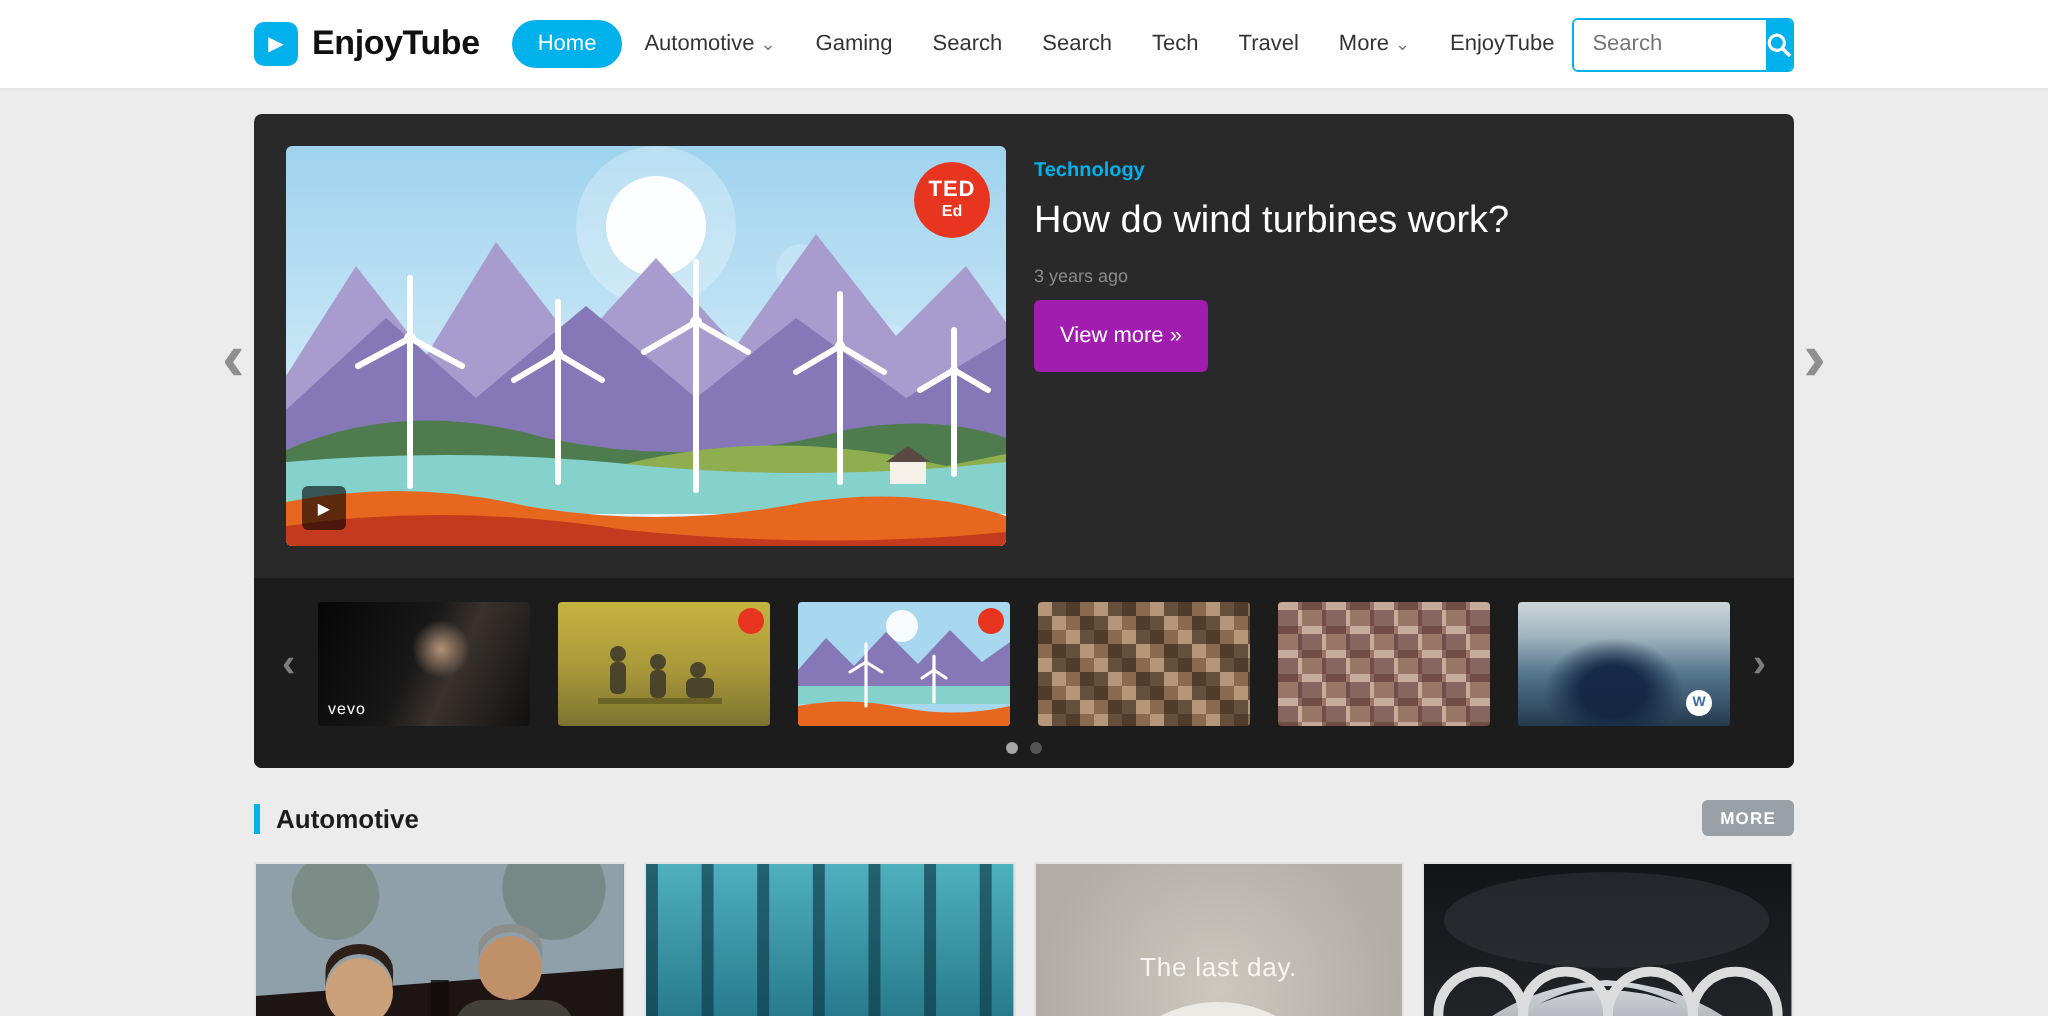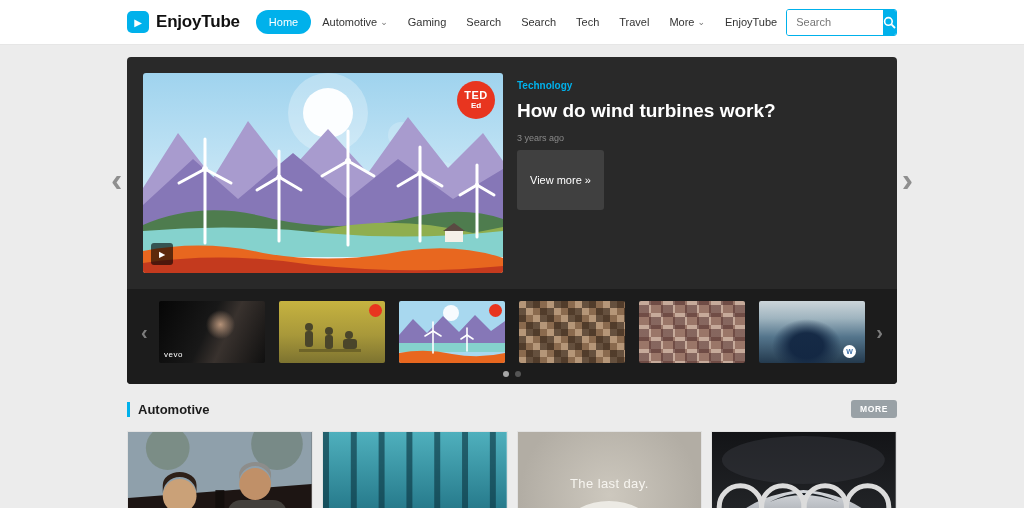--- a/index.html
+++ b/index.html
@@ -53,26 +53,26 @@
   }
   .teded-badge .l1 { font-size: 11px; font-weight: bold; letter-spacing: .5px; }
   .teded-badge .l2 { font-size: 8px; font-weight: bold; margin-top: 1px; }
   .mini-play {
     position: absolute; left: 8px; bottom: 8px; width: 22px; height: 22px; border-radius: 3px;
     background: rgba(0,0,0,.6); color: #fff; font-size: 8px;
     display: flex; align-items: center; justify-content: center; cursor: pointer;
   }
   .hero-info { flex: 1; padding-top: 2px; }
   .hero-cat { color: #00b1eb; font-size: 10px; font-weight: bold; text-decoration: none; cursor: pointer; display: inline-block; margin-bottom: 9px; }
-  .hero-title { color: #fff; font-size: 19px; font-weight: bold; margin-bottom: 11px; cursor: pointer; }
+  .hero-title { color: #fff; font-size: 19px; font-weight: normal; margin-bottom: 11px; cursor: pointer; }
   .hero-time { color: #8a8a8a; font-size: 9px; margin-bottom: 7px; }
   .hero-excerpt { color: #c9c9c9; font-size: 11px; line-height: 1.6; margin-bottom: 15px; }
   .view-more {
-    display: inline-block; background: #404040; color: #fff; font-size: 11px;
-    padding: 24px 13px; border-radius: 3px; text-decoration: none; cursor: pointer;
+    display: inline-block; background: #a21caf; color: #fff; font-size: 11px;
+    padding: 12px 13px; border-radius: 3px; text-decoration: none; cursor: pointer;
   }
 
   
   .strip { background: #1c1c1c; padding: 12px 10px 7px; }
   .strip-row { display: flex; align-items: center; }
   .strip-arrow { background: none; border: 0; color: #7d7d7d; font-size: 20px; font-weight: bold; cursor: pointer; padding: 0 4px; line-height: 1; }
   .thumbs { display: flex; gap: 14px; flex: 1; justify-content: center; }
   .thumb { width: 106px; height: 62px; border-radius: 2px; overflow: hidden; position: relative; flex: none; cursor: pointer; }
   .thumb svg { display: block; width: 100%; height: 100%; }
   .mini-badge { position: absolute; top: 3px; right: 3px; width: 13px; height: 13px; border-radius: 50%; background: #e8351f; }

